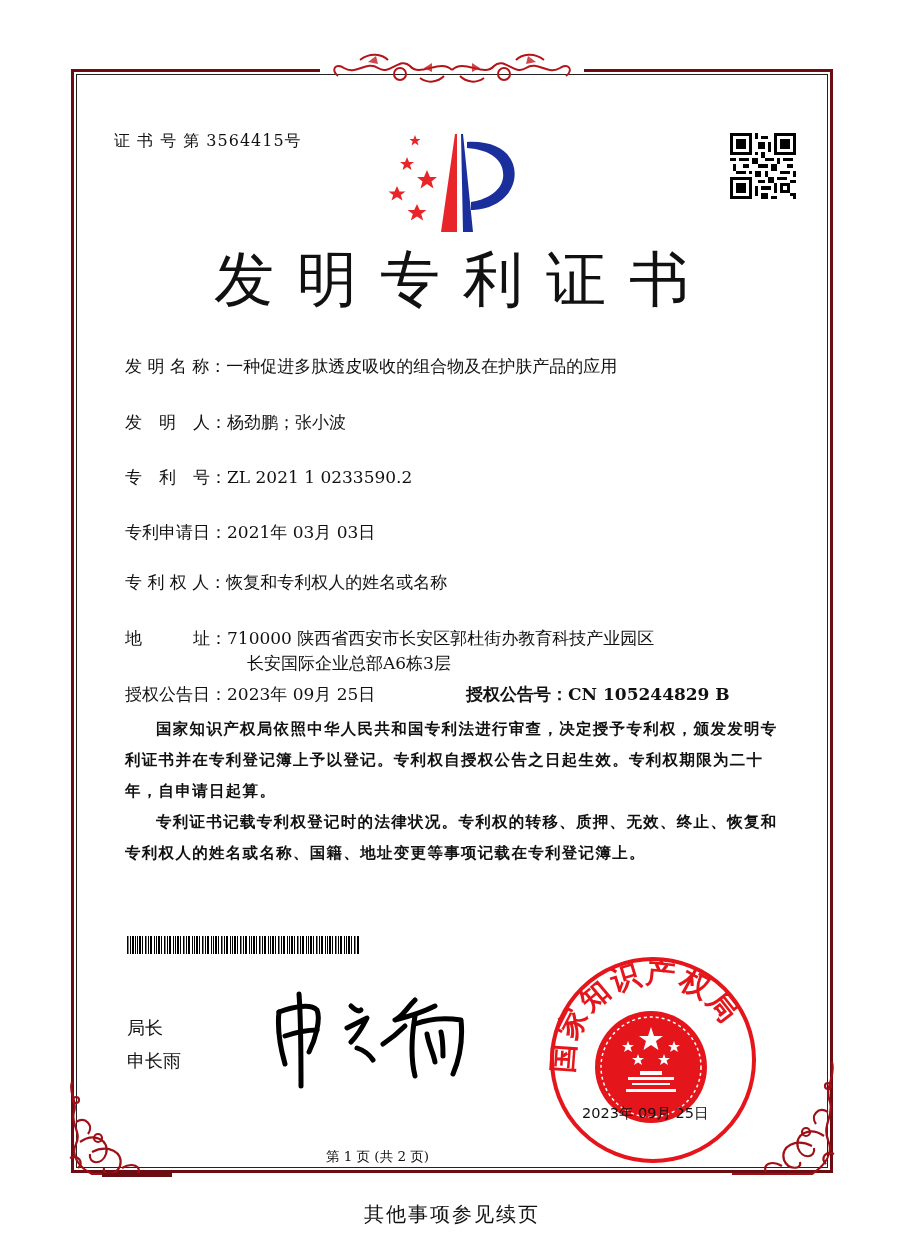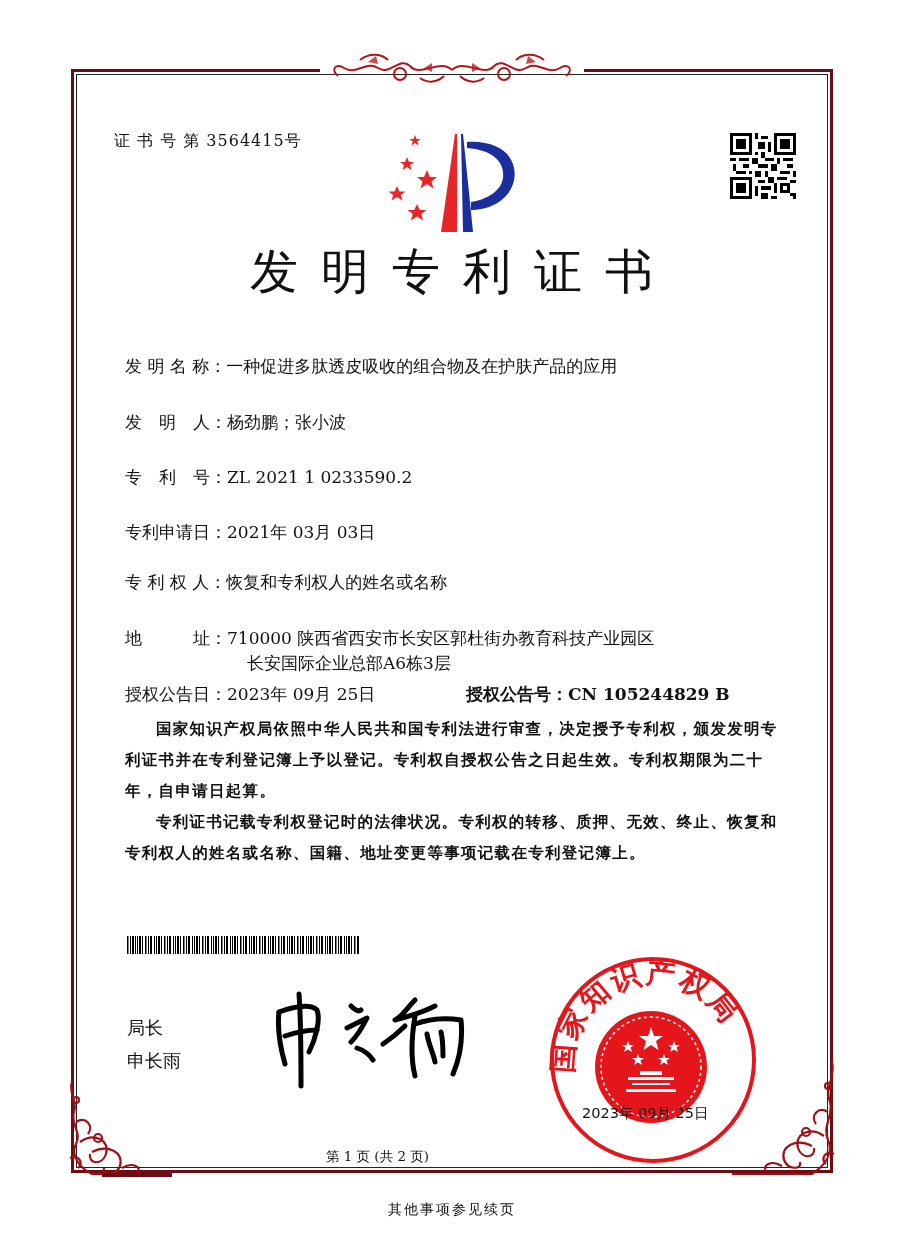--- a/index.html
+++ b/index.html
@@ -18,40 +18,40 @@
   }
   .ornament { position:absolute; }
   .cert-no {
     position:absolute; left:114px; top:131px; font-size:16px; letter-spacing:1px;
   }
   .logo { position:absolute; left:385px; top:132px; width:140px; height:105px; }
   .qr { position:absolute; left:730px; top:133px; width:66px; height:66px; }
   .title {
     position:absolute; left:0; width:904px; top:240px; text-align:center;
     font-family:"DejaVu Sans", "Liberation Sans", sans-serif;
-    font-size:48px; letter-spacing:23px; font-weight:500; padding-left:22px; box-sizing:border-box;
+    font-size:60px; letter-spacing:23px; font-weight:500; padding-left:22px; box-sizing:border-box;
   }
   .field { position:absolute; left:125px; font-size:17px; white-space:nowrap; }
   .field .label { display:inline-block; }
   .para {
     position:absolute; left:125px; width:660px; font-size:15.5px; line-height:31px;
     text-indent:31px; letter-spacing:1.3px;font-weight:bold;
   }
   .barcode { position:absolute; left:127px; top:936px; width:232px; height:18px; }
   .director-title, .director-name {
     position:absolute; left:127px; font-family:"DejaVu Sans","Liberation Sans",sans-serif; font-size:18px;
   }
   .signature { position:absolute; left:265px; top:990px; width:210px; height:100px; }
   .seal { position:absolute; left:548px; top:955px; width:210px; height:210px; }
   .seal-date {
     position:absolute; left:582px; top:1104px; font-family:"DejaVu Sans","Liberation Sans",sans-serif;
     font-size:14.5px; color:#111;
   }
   .page-no { position:absolute; left:0; width:755px; top:1148px; text-align:center; font-size:13.5px; }
-  .footer-note { position:absolute; left:0; width:904px; top:1201px; text-align:center; font-size:14px; letter-spacing:2px; }
+  .footer-note { position:absolute; left:0; width:904px; top:1201px; text-align:center; font-size:20px; letter-spacing:2px; }
 </style>
 </head>
 <body>
 
 <div class="frame-outer"></div>
 <div class="frame-inner"></div>
 
 <svg class="ornament" style="left:320px;top:48px;" width="264" height="42" viewBox="0 0 264 42">
   <rect x="0" y="21" width="264" height="3" fill="#fff"></rect>
   <g fill="none" stroke="#b3141a" stroke-width="2">

